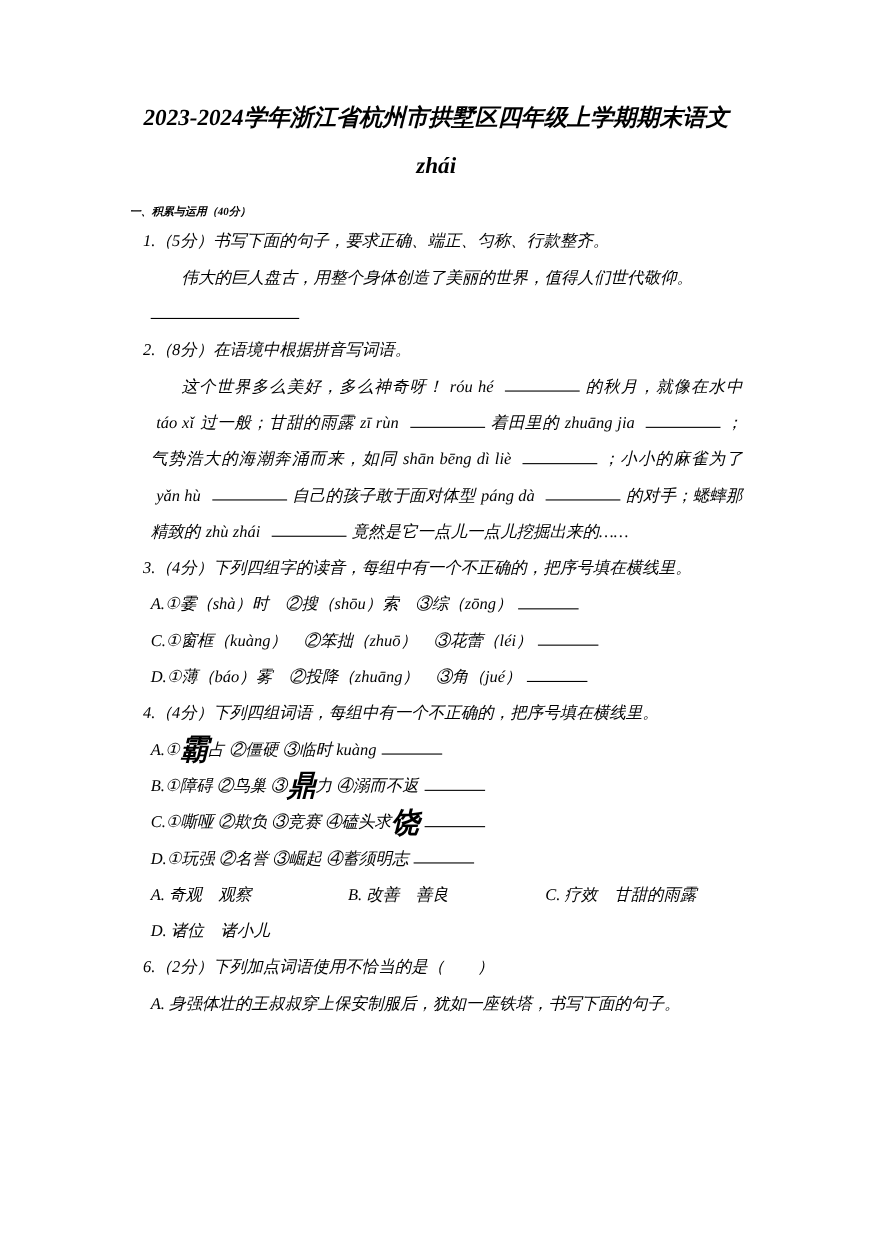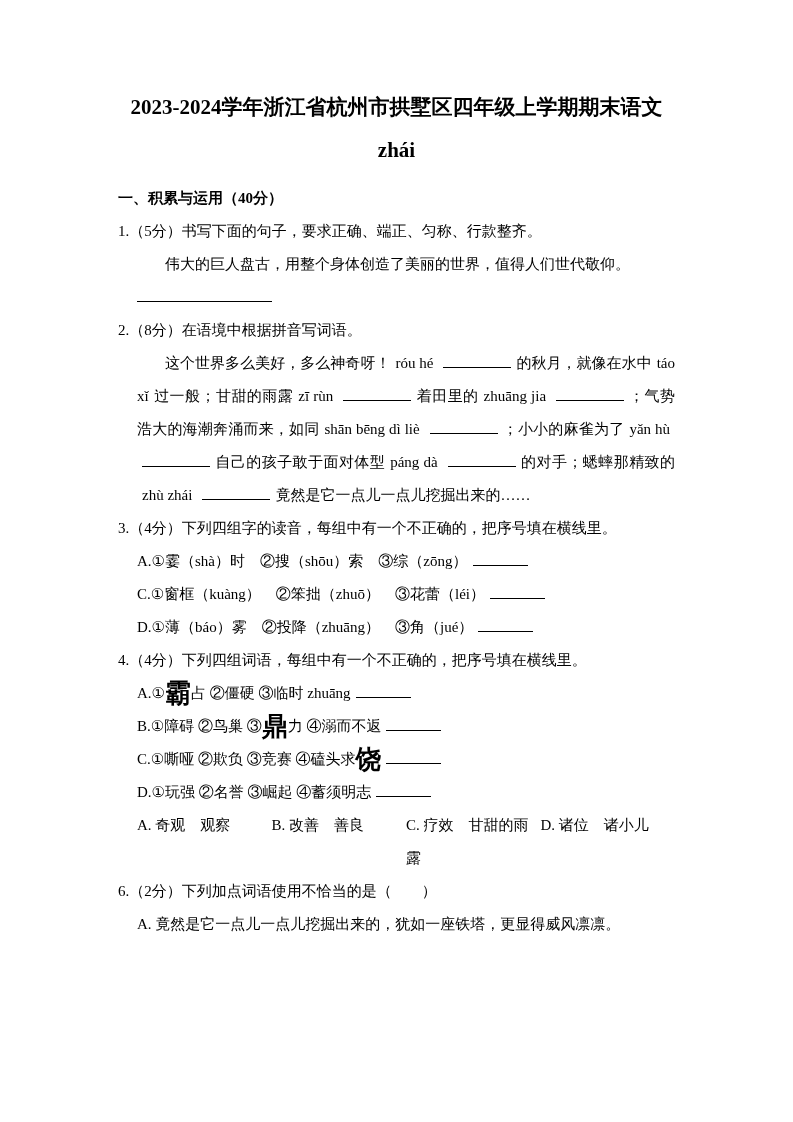--- a/index.html
+++ b/index.html
@@ -8,35 +8,36 @@
     position: relative;
     width: 793px;
     height: 1122px;
     margin: 0 auto;
     background: #ffffff;
     padding: 86px 118px 40px 118px;
     font-family: "Liberation Serif", "DejaVu Serif", serif;
     font-size: 15px;
     color: #000000;
     overflow: hidden;
+    font-style: italic;
   }
   .title {
     font-size: 21px;
     font-weight: bold;
     text-align: center;
     line-height: 2.05;
     margin-bottom: 10px;
   }
   .title-line { display: block; }
   .section-heading {
     font-weight: bold;
-    font-size: 15px;
+    font-size: 10px;
     line-height: 2.2;
   }
-  .stem { line-height: 2.2; text-align: justify; }
+  .stem { line-height: 2.2; text-align: justify; margin-left: 12px; }
   .q1-sentence { padding-left: 47px; line-height: 2.2; }
   .write-line {
     display: inline-block;
     width: 135px;
     height: 14px;
     border-bottom: 1px solid #000;
     margin-left: 19px;
   }
   .q1-writeline-row { line-height: 2.2; }
   .q2-para {
@@ -61,21 +62,21 @@
   }
   .glyph {
     font-size: 26px;
     font-weight: bold;
     font-family: "DejaVu Serif", serif;
     vertical-align: -4px;
     line-height: 1;
   }
   .opt-grid {
     display: grid;
-    grid-template-columns: 1fr 1fr 1fr 1fr;
+    grid-template-columns: 1fr 1fr 1fr;
     padding-left: 19px;
     line-height: 2.2;
   }
   .question { margin-bottom: 0; }
 </style>
 </head>
 <body>
 
 <div class="page">
 
@@ -101,33 +102,33 @@
 
   <div class="question">
     <p class="stem">3.（4分）下列四组字的读音，每组中有一个不正确的，把序号填在横线里。</p>
     <div class="opt-row"><span>A.①霎（shà）时　②搜（shōu）索　③综（zōng）</span><span class="blank short"></span></div>
     <div class="opt-row"><span>C.①窗框（kuàng）　②笨拙（zhuō）　③花蕾（léi）</span><span class="blank short"></span></div>
     <div class="opt-row"><span>D.①薄（báo）雾　②投降（zhuāng）　③角（jué）</span><span class="blank short"></span></div>
   </div>
 
   <div class="question">
     <p class="stem">4.（4分）下列四组词语，每组中有一个不正确的，把序号填在横线里。</p>
-    <div class="opt-row"><span>A.①</span><span class="glyph">霸</span><span>占 ②僵硬 ③临时 zhuāng</span><span class="blank short"></span></div>
+    <div class="opt-row"><span>A.①</span><span class="glyph">霸</span><span>占 ②僵硬 ③临时 kuàng</span><span class="blank short"></span></div>
     <div class="opt-row"><span>B.①障碍 ②鸟巢 ③</span><span class="glyph">鼎</span><span>力 ④溺而不返</span><span class="blank short"></span></div>
     <div class="opt-row"><span>C.①嘶哑 ②欺负 ③竞赛 ④磕头求</span><span class="glyph">饶</span><span class="blank short"></span></div>
     <div class="opt-row"><span>D.①玩强 ②名誉 ③崛起 ④蓄须明志</span><span class="blank short"></span></div>
   </div>
 
   <div class="question">
     <div class="opt-grid">
       <div>A. 奇观　观察</div>
       <div>B. 改善　善良</div>
       <div>C. 疗效　甘甜的雨露</div>
       <div>D. 诸位　诸小儿</div>
     </div>
   </div>
 
   <div class="question">
     <p class="stem">6.（2分）下列加点词语使用不恰当的是（　　）</p>
-    <div class="opt-row">A. 竟然是它一点儿一点儿挖掘出来的，犹如一座铁塔，更显得威风凛凛。</div>
+    <div class="opt-row">A. 身强体壮的王叔叔穿上保安制服后，犹如一座铁塔，书写下面的句子。</div>
   </div>
 
 </div>
 
 </body></html>

